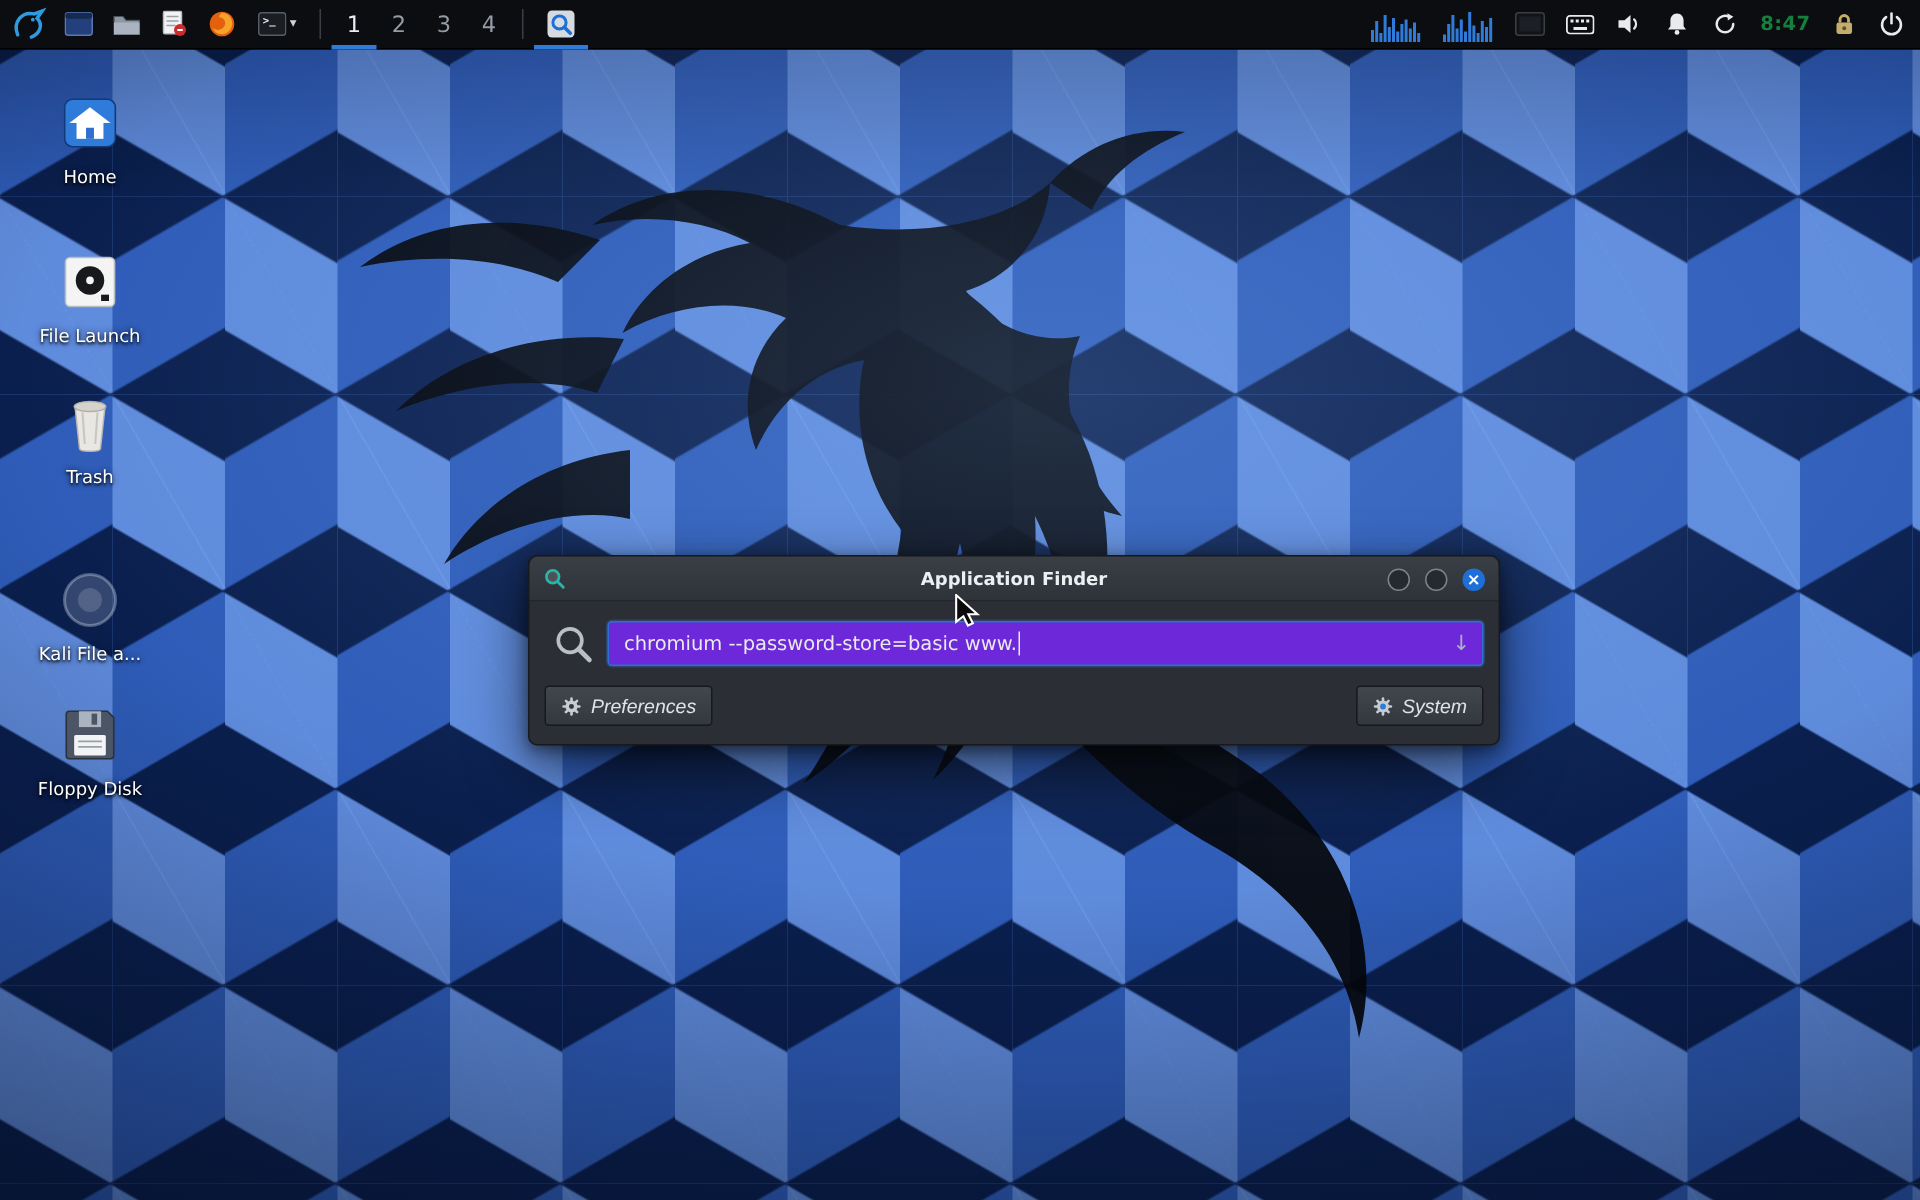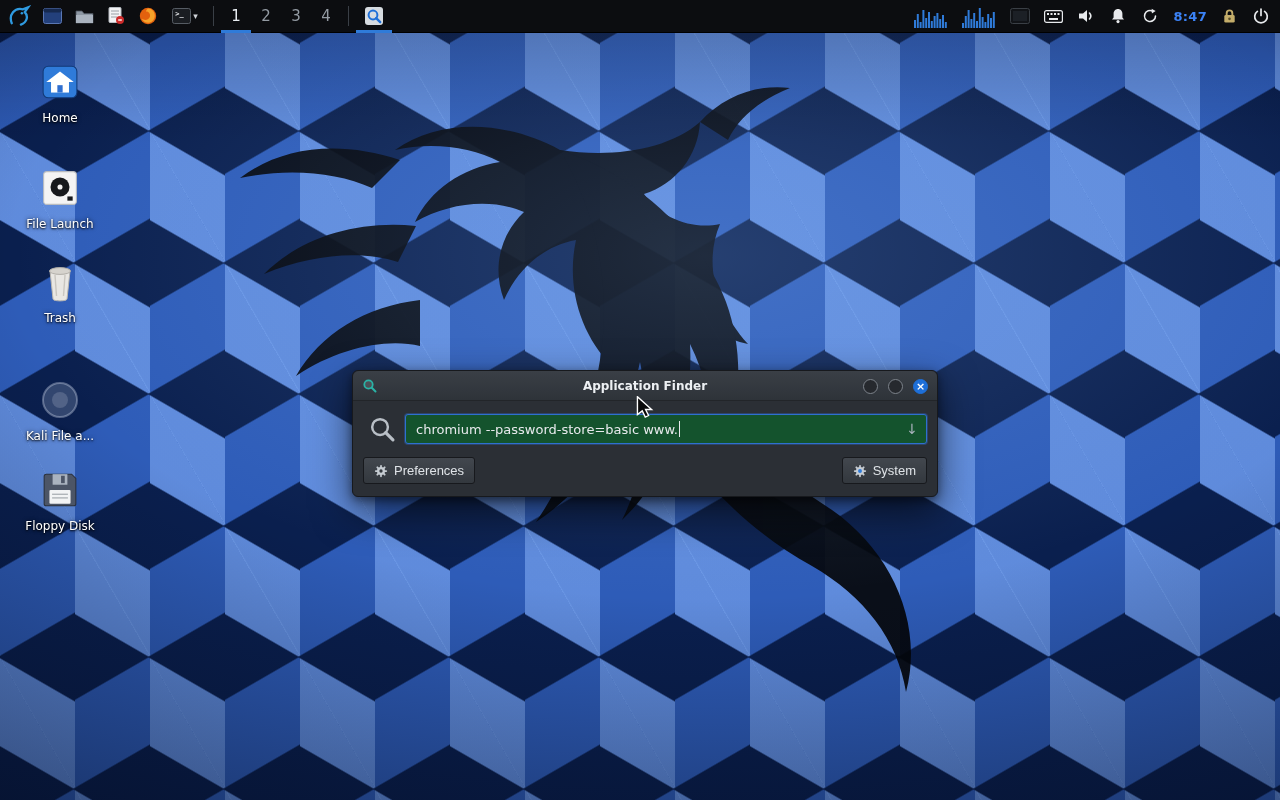--- a/index.html
+++ b/index.html
@@ -33,61 +33,61 @@
   .pbtn { height:33px; display:flex; align-items:center; justify-content:center;
     cursor:default; }
   .launcher { width:32px; }
   .sep { width:1px; height:20px; background:#3a3f46; margin:0 7px; }
   .ws { width:30px; height:33px; display:flex; align-items:center; justify-content:center;
     color:#949ba3; font-size:15px; border-bottom:3px solid transparent; padding-top:3px; }
   .ws.active { color:#e9edf2; border-bottom-color:#2f7bd9; }
   .task-active { border-bottom:3px solid #2f7bd9; padding-top:3px; width:36px; }
   .spacer { flex:1; }
   .tray { display:flex; align-items:center; gap:14px; margin-right:10px; }
-  .clock { color:#3b82f6; font-size:13px; font-weight:600; letter-spacing:.3px; }
+  .clock { color:#15803d; font-size:13px; font-weight:600; letter-spacing:.3px; }
   .chev { color:#cfd3d8; font-size:9px; margin-left:2px; }
   .termglyph { position:absolute; left:3px; top:2px; color:#e8eaed; font-size:7px;
     font-family:"DejaVu Sans Mono",monospace; font-weight:bold; }
 
   
   .dicon { position:absolute; left:16px; width:88px; text-align:center; z-index:10; }
   .dicon .art { height:44px; display:flex; align-items:center; justify-content:center; }
   .dicon .lbl { margin-top:7px; font-size:12px; color:#ffffff;
     text-shadow:0 1px 2px rgba(0,0,0,.95), 0 0 4px rgba(0,0,0,.7); }
 
   
-  .finder { position:absolute; left:352px; top:370px; width:586px; z-index:30;
+  .finder { position:absolute; left:352px; top:370px; width:648px; z-index:30;
     background:#2b2f35; border:1px solid #17191d; border-radius:6px;
     box-shadow:0 14px 38px rgba(0,0,0,.6), 0 3px 10px rgba(0,0,0,.45); }
   .titlebar { position:relative; height:30px;
     background:linear-gradient(#3a3f46,#2e3339);
     border-bottom:1px solid #222529; border-radius:6px 6px 0 0;
     display:flex; align-items:center; }
   .title { position:absolute; left:0; right:0; text-align:center;
     font-size:12px; font-weight:bold; color:#edf0f3; }
   .appicon { position:absolute; left:9px; top:7px; }
   .wctrls { position:absolute; right:9px; top:8px; display:flex; gap:10px; }
   .circ { width:15px; height:15px; border-radius:50%; background:#26292e;
     border:1px solid #7d838b; }
   .circ.close { background:#1e6fd8; border-color:#1e6fd8; color:#fff;
     display:flex; align-items:center; justify-content:center;
     font-size:11px; font-weight:bold; line-height:1; }
   .fbody { padding:13px 10px 12px 10px; }
   .searchrow { display:flex; align-items:center; }
   .biglens { margin:0 9px 0 6px; flex:none; }
-  .cmdinput { flex:1; height:30px; background:#14532d; border:1px solid #2f6fd0;
+  .cmdinput { flex:1; height:30px; background:#6d28d9; border:1px solid #2f6fd0;
     border-radius:3px; display:flex; align-items:center; padding:0 8px 0 10px;
     box-shadow:0 0 0 1px rgba(47,111,208,.35); }
   .cmdtext { color:#e8eaed; font-size:13px; white-space:pre; }
   .caret { width:1px; height:16px; background:#e8eaed; margin-left:1px; }
   .droparrow { margin-left:auto; color:#aab3bd; font-size:14px; line-height:1; }
   .btnrow { display:flex; justify-content:space-between; margin-top:13px; }
   .btn { display:inline-flex; align-items:center; gap:6px; height:27px; padding:0 10px;
     background:linear-gradient(#42474e,#33383e); border:1px solid #17191d;
-    border-radius:3px; color:#dfe3e7; font-size:13px; }
+    border-radius:3px; color:#dfe3e7; font-size:13px;font-style:italic; }
 
   
   .cursor { position:absolute; left:636px; top:396px; z-index:60; pointer-events:none; }
 </style>
 </head>
 <body>
 
 <div class="wallpaper"></div>
 
 <svg class="dragon" width="1280" height="800">

